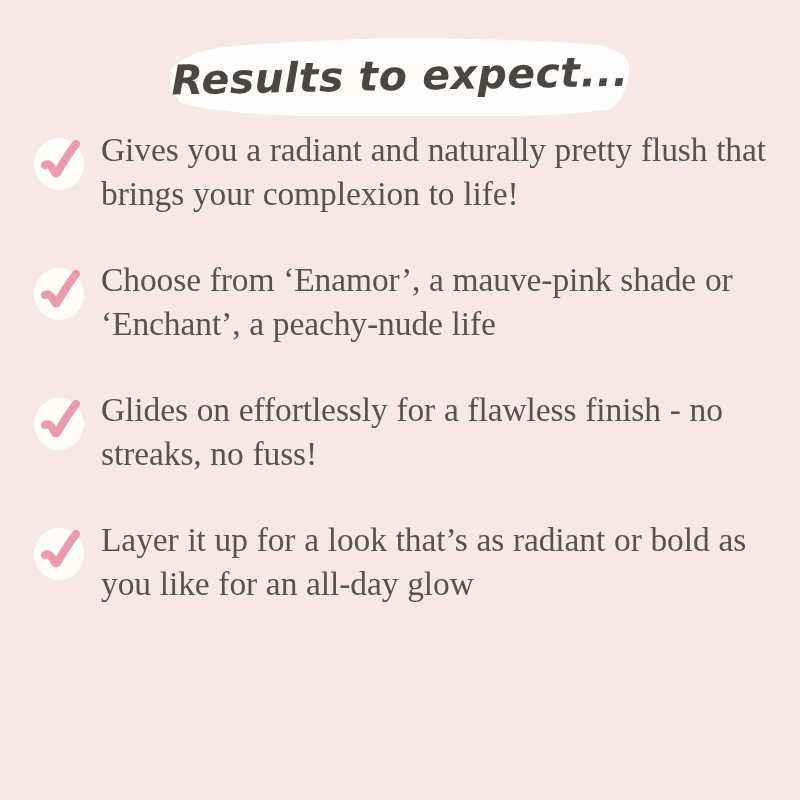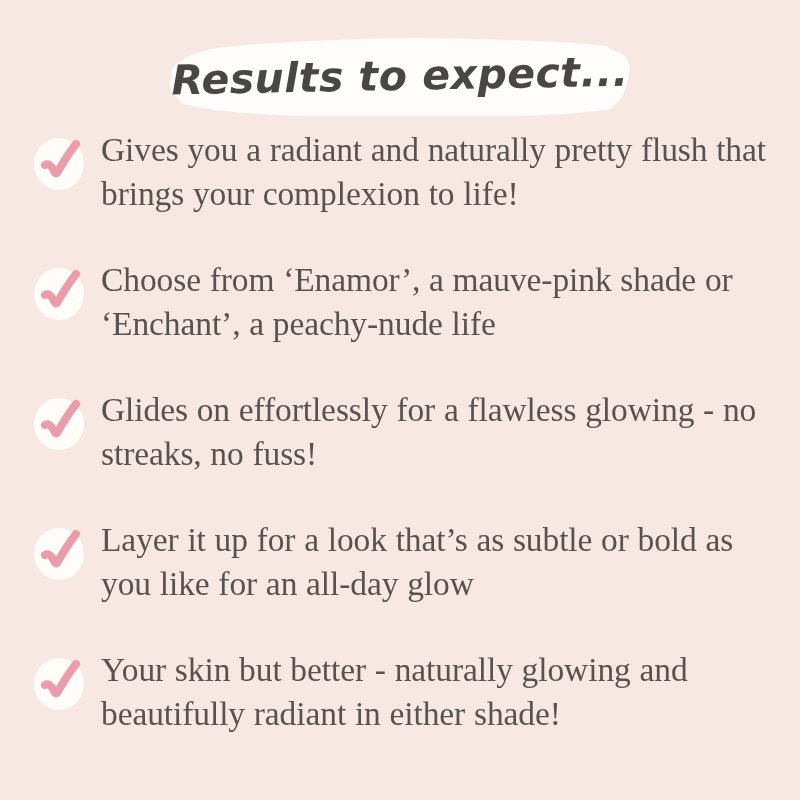--- a/index.html
+++ b/index.html
@@ -137,39 +137,29 @@
     </div>
 
     <div class="bullet-row">
       <span class="check-wrap">
         <svg viewBox="0 0 54 54">
           <ellipse cx="26" cy="28" rx="25" ry="26" fill="#fffcfa"></ellipse>
           <path d="M12,29 C15,27 18,29 21,35 C22,37 23,38 24,37
                    C28,30 36,17 43,8" fill="none" stroke="#eb9cab" stroke-width="8" stroke-linecap="round" stroke-linejoin="round"></path>
         </svg>
       </span>
-      <div class="bullet-text">Glides on effortlessly for a flawless glowing - no streaks, no fuss!</div>
+      <div class="bullet-text">Glides on effortlessly for a flawless finish - no streaks, no fuss!</div>
     </div>
 
     <div class="bullet-row">
       <span class="check-wrap">
         <svg viewBox="0 0 54 54">
           <ellipse cx="26" cy="28" rx="25" ry="26" fill="#fffcfa"></ellipse>
           <path d="M12,29 C15,27 18,29 21,35 C22,37 23,38 24,37
                    C28,30 36,17 43,8" fill="none" stroke="#eb9cab" stroke-width="8" stroke-linecap="round" stroke-linejoin="round"></path>
         </svg>
       </span>
-      <div class="bullet-text">Layer it up for a look that’s as subtle or bold as you like for an all-day glow</div>
+      <div class="bullet-text">Layer it up for a look that’s as radiant or bold as you like for an all-day glow</div>
     </div>
 
-    <div class="bullet-row">
-      <span class="check-wrap">
-        <svg viewBox="0 0 54 54">
-          <ellipse cx="26" cy="28" rx="25" ry="26" fill="#fffcfa"></ellipse>
-          <path d="M12,29 C15,27 18,29 21,35 C22,37 23,38 24,37
-                   C28,30 36,17 43,8" fill="none" stroke="#eb9cab" stroke-width="8" stroke-linecap="round" stroke-linejoin="round"></path>
-        </svg>
-      </span>
-      <div class="bullet-text">Your skin but better - naturally glowing and beautifully radiant in either shade!</div>
-    </div>
 
   </div>
 </div>
 
 </body></html>

